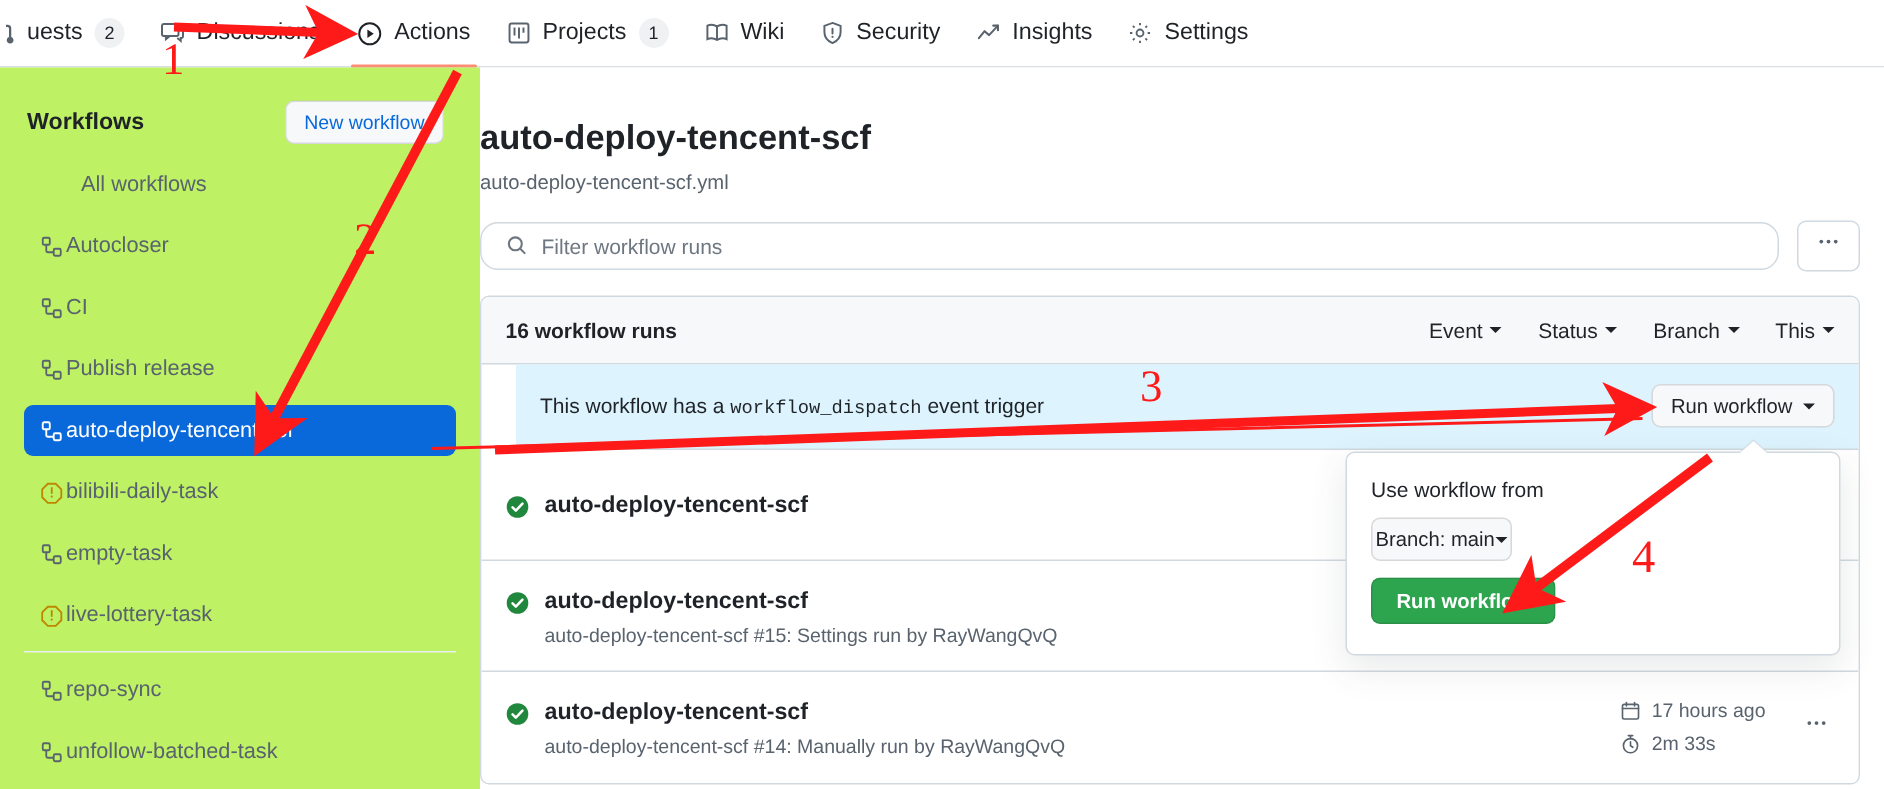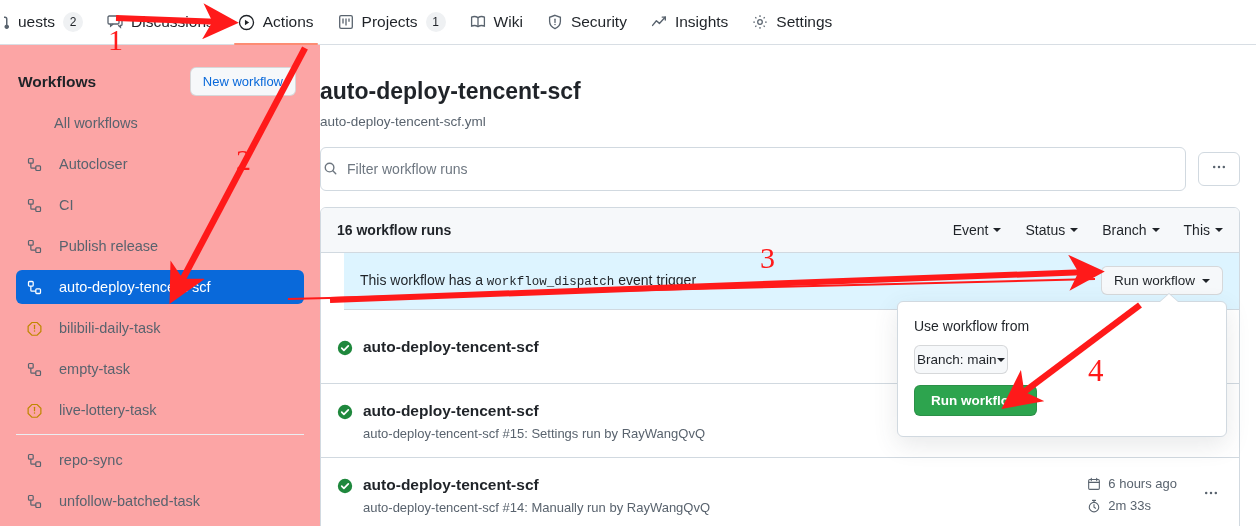--- a/index.html
+++ b/index.html
@@ -58,21 +58,21 @@
     color: #1f2328;
     font-size: 12px;
     line-height: 1;
   }
 
   
   .sidebar {
     position: absolute;
     top: 45px; left: 0;
     width: 320px; height: 481px;
-    background: #fca5a5;
+    background: #bef264;
     padding: 0;
     overflow: hidden;
   }
   .sb-head {
     display: flex; align-items: center; justify-content: space-between;
     padding: 22px 24px 10px 18px;
   }
   .sb-title { font-size: 15.5px; font-weight: 600; color: #1f2328; }
   .newwf-btn {
     border: 1px solid rgba(31,35,40,0.15);
@@ -80,21 +80,21 @@
     color: #0969da;
     font-size: 13px;
     font-family: "Liberation Sans", sans-serif;
     padding: 6px 12px;
     border-radius: 6px;
     cursor: pointer;
     white-space: nowrap;
   }
   .sb-list { padding: 0 16px; }
   .sb-item {
-    display: flex; align-items: center; gap: 17px;
+    display: flex; align-items: center; gap: 2px;
     height: 34px;
     padding: 0 10px;
     margin-bottom: 7px;
     border-radius: 6px;
     font-size: 14.5px;
     color: #59636e;
     cursor: pointer;
     white-space: nowrap;
   }
   .sb-item .sb-ico { flex: 0 0 16px; display: inline-flex; align-items: center; justify-content: center; color: #59636e; }
@@ -133,24 +133,24 @@
     padding-top: 8px;
   }
 
   .filter-row {
     display: flex; align-items: center; gap: 12px;
     padding-top: 18px;
   }
   .filter-input {
     flex: 1;
     display: flex; align-items: center; gap: 9px;
-    height: 44px;
+    height: 32px;
     border: 1px solid #d1d9e0;
-    border-radius: 6px;
-    padding: 0 2px;
+    border-radius: 12px;
+    padding: 0 16px;
     background: #ffffff;
   }
   .filter-input input {
     border: none; outline: none;
     flex: 1;
     font-size: 14px;
     font-family: "Liberation Sans", sans-serif;
     color: #1f2328;
     background: transparent;
   }
@@ -649,21 +649,21 @@
         </div>
         <div class="run-right">
           <div class="run-times">
             <div class="run-time">
               <span style="display:inline-flex;color:#59636e">
                 <svg width="14" height="14" viewBox="0 0 16 16" fill="none" stroke="currentColor" stroke-width="1.25">
                     <rect x="1.9" y="2.9" width="12.2" height="11.2" rx="1.3"></rect>
                     <path d="M1.9 6.1h12.2M4.9 1.5v2.6M11.1 1.5v2.6" stroke-linecap="round"></path>
                   </svg>
               </span>
-              <span>6 hours ago</span>
+              <span>17 hours ago</span>
             </div>
             <div class="run-time">
               <span style="display:inline-flex;color:#59636e">
                 <svg width="14" height="14" viewBox="0 0 16 16" fill="none" stroke="currentColor" stroke-width="1.25">
                     <circle cx="8" cy="9.3" r="5.4"></circle>
                     <path d="M8 6.4v2.9l1.8 1.2M6.3 1.6h3.4M8 1.6v2.3" stroke-linecap="round"></path>
                   </svg>
               </span>
               <span>2m 33s</span>
             </div>

